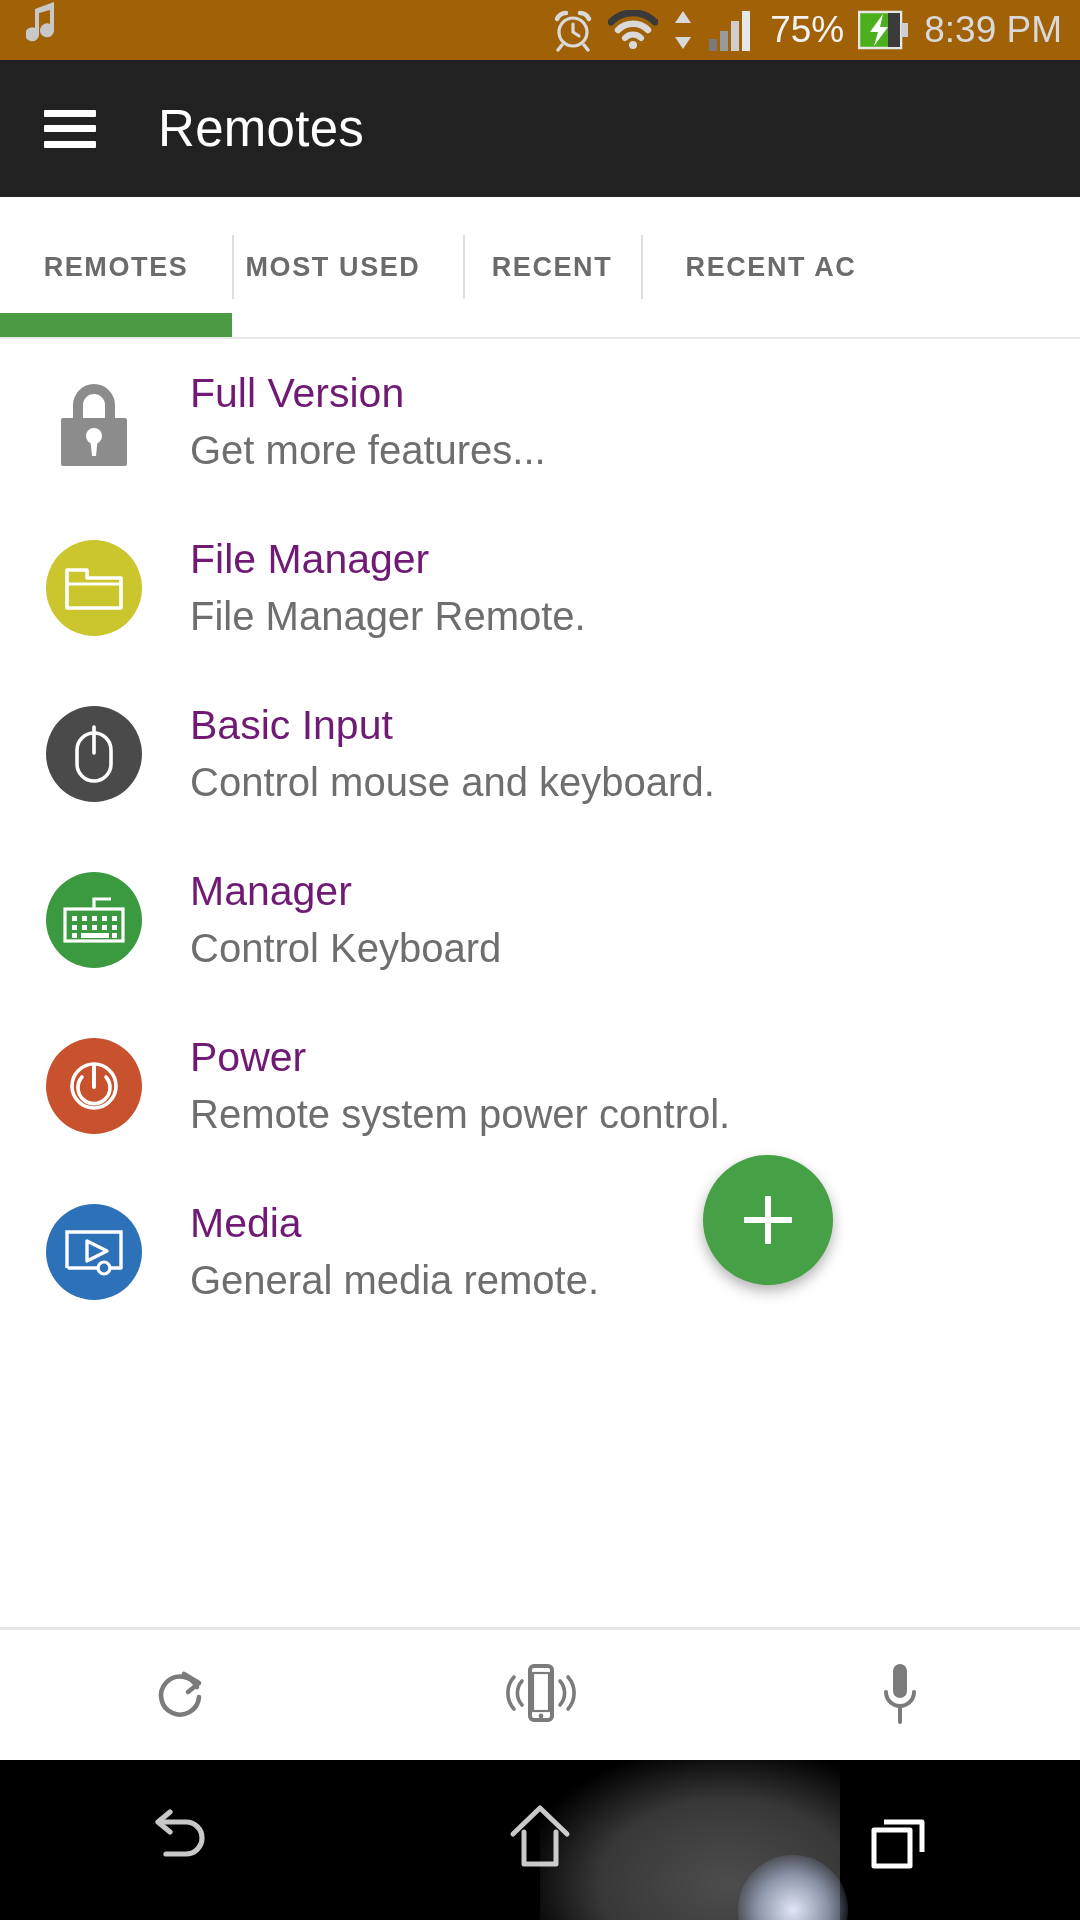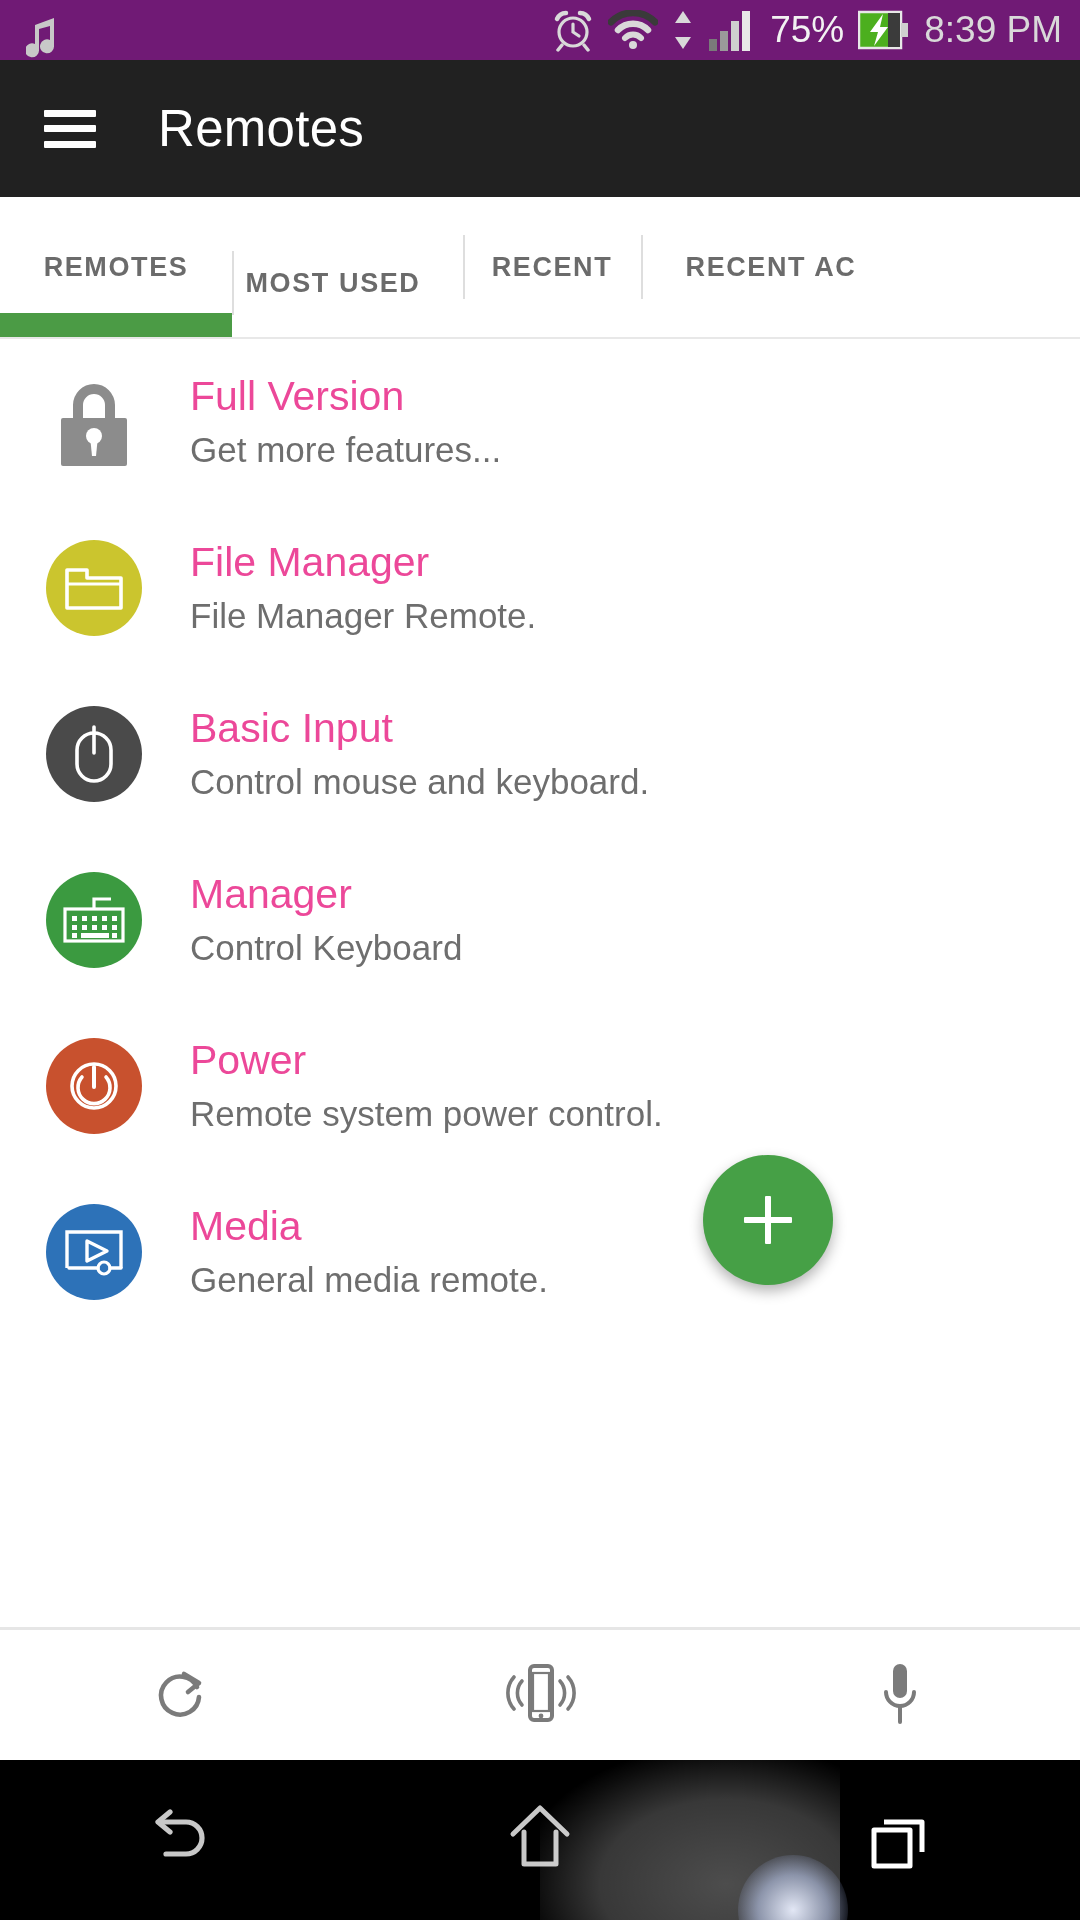--- a/index.html
+++ b/index.html
@@ -7,21 +7,21 @@
     width:1080px; height:1920px;
     background:#ffffff;
     font-family:"Liberation Sans", sans-serif;
     overflow:hidden;
   }
   .screen { position:relative; width:1080px; height:1920px; background:#ffffff; }
 
   
   .statusbar {
     position:absolute; top:0; left:0; width:1080px; height:60px;
-    background:#701a75; display:flex; align-items:flex-end;
+    background:#a16207; display:flex; align-items:flex-start;
   }
   .sb-left { display:flex; align-items:center; padding-left:26px; flex:0 0 auto; }
   .sb-right { position:absolute; right:18px; top:0; height:60px;
               display:flex; align-items:center; gap:14px; }
   .sb-icon { display:flex; align-items:center; justify-content:center; }
   .sb-batt-pct { color:#f2f2f2; font-size:37px; }
   .sb-clock { color:#d9d9d9; font-size:37px; }
 
   
   .appbar {
@@ -39,21 +39,21 @@
   .tabbar {
     position:absolute; top:197px; left:0; width:1080px; height:140px;
     background:#ffffff; display:flex; align-items:stretch; overflow:hidden;
   }
   .tab {
     position:relative; flex:0 0 auto; display:flex; align-items:center;
     justify-content:center; height:140px; color:#6b6b6b; font-size:27px;
     font-weight:700; letter-spacing:1.6px; white-space:nowrap;
   }
   .tab.w1 { width:232px; }
-  .tab.w2 { width:202px;margin-top:16px; }
+  .tab.w2 { width:202px; }
   .tab.w3 { width:178px;margin-left:29px; }
   .tab.w4 { width:260px; }
   .tab + .tab::before {
     content:""; position:absolute; left:0; top:38px; width:2px; height:64px;
     background:#dedede;
   }
   .tab-underline-track {
     position:absolute; top:337px; left:0; width:1080px; height:2px; background:#e8e8e8;
   }
   .tab-indicator {
@@ -66,22 +66,22 @@
     position:relative; height:166px; display:flex; align-items:center;
     padding-left:46px; background:#ffffff;
   }
   .row-icon {
     flex:0 0 auto; width:96px; height:96px; display:flex;
     align-items:center; justify-content:center;
   }
   .circ { width:96px; height:96px; border-radius:50%;
           display:flex; align-items:center; justify-content:center; }
   .row-text { margin-left:48px; display:flex; flex-direction:column; justify-content:center; }
-  .row-title { font-size:41px; color:#ec4899; line-height:1.18; font-weight:400; }
-  .row-sub { font-size:35px; color:#6e6e6e; line-height:1.25; margin-top:8px; font-weight:400; }
+  .row-title { font-size:41px; color:#701a75; line-height:1.18; font-weight:400; }
+  .row-sub { font-size:40px; color:#6e6e6e; line-height:1.25; margin-top:8px; font-weight:400; }
 
   
   .fab {
     position:absolute; left:703px; top:1155px; width:130px; height:130px;
     border-radius:50%; display:flex; align-items:center; justify-content:center;
     box-shadow:0 6px 14px rgba(0,0,0,0.30); cursor:pointer;
   }
   .fab .plus-h { position:absolute; width:48px; height:6px; background:#fff; border-radius:1px;}
   .fab .plus-v { position:absolute; width:6px; height:48px; background:#fff; border-radius:1px;}
 

